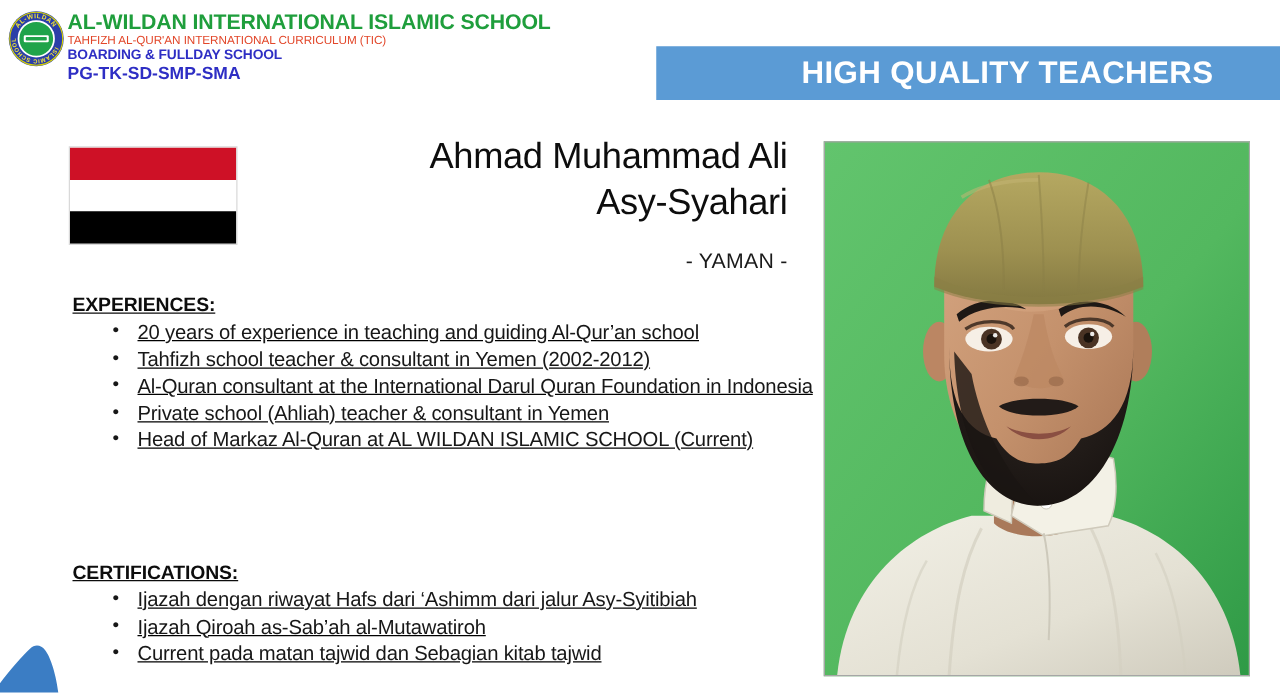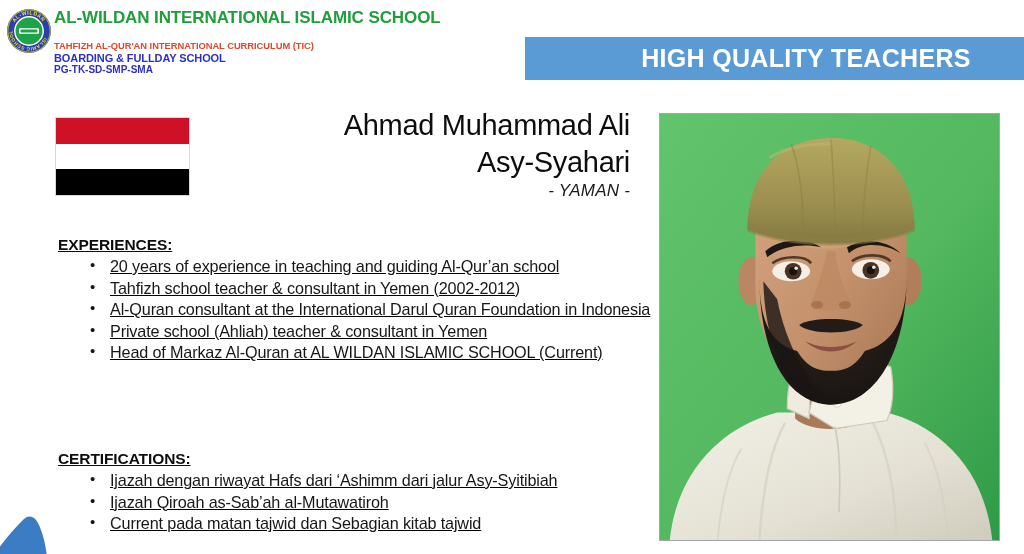--- a/index.html
+++ b/index.html
@@ -34,34 +34,34 @@
     white-space: nowrap;
   }
   .sh-line1 {
     font-size: 17px;
     font-weight: bold;
     color: #1f9e3c;
     letter-spacing: -0.1px;
   }
   .sh-line2 {
     font-size: 9.4px;
-    font-weight: bold;
+    font-weight: normal;
     color: #e2472a;
     letter-spacing: -0.05px;
-    margin-top: 15px;
+    margin-top: 1px;
   }
   .sh-line3 {
     font-size: 11px;
     font-weight: bold;
     color: #2e2ec4;
     letter-spacing: -0.1px;
     margin-top: 2px;
   }
   .sh-line4 {
-    font-size: 10px;
+    font-size: 14px;
     font-weight: bold;
     color: #2e2ec4;
     letter-spacing: 0px;
     margin-top: 1px;
   }
 
   
   .title-banner {
     position: absolute;
     left: 525px;
@@ -105,23 +105,22 @@
     text-align: right;
   }
   .name-line {
     font-size: 29px;
     color: #0d0d0d;
     line-height: 1.28;
     letter-spacing: -0.3px;
   }
   .country {
     font-size: 17px;
-    font-style: italic;
     color: #1a1a1a;
-    margin-top: 0;
+    margin-top: 18px;
     letter-spacing: 0.2px;
     text-align: right;
   }
 
   
   .section {
     position: absolute;
     left: 58px;
     width: 600px;
   }

